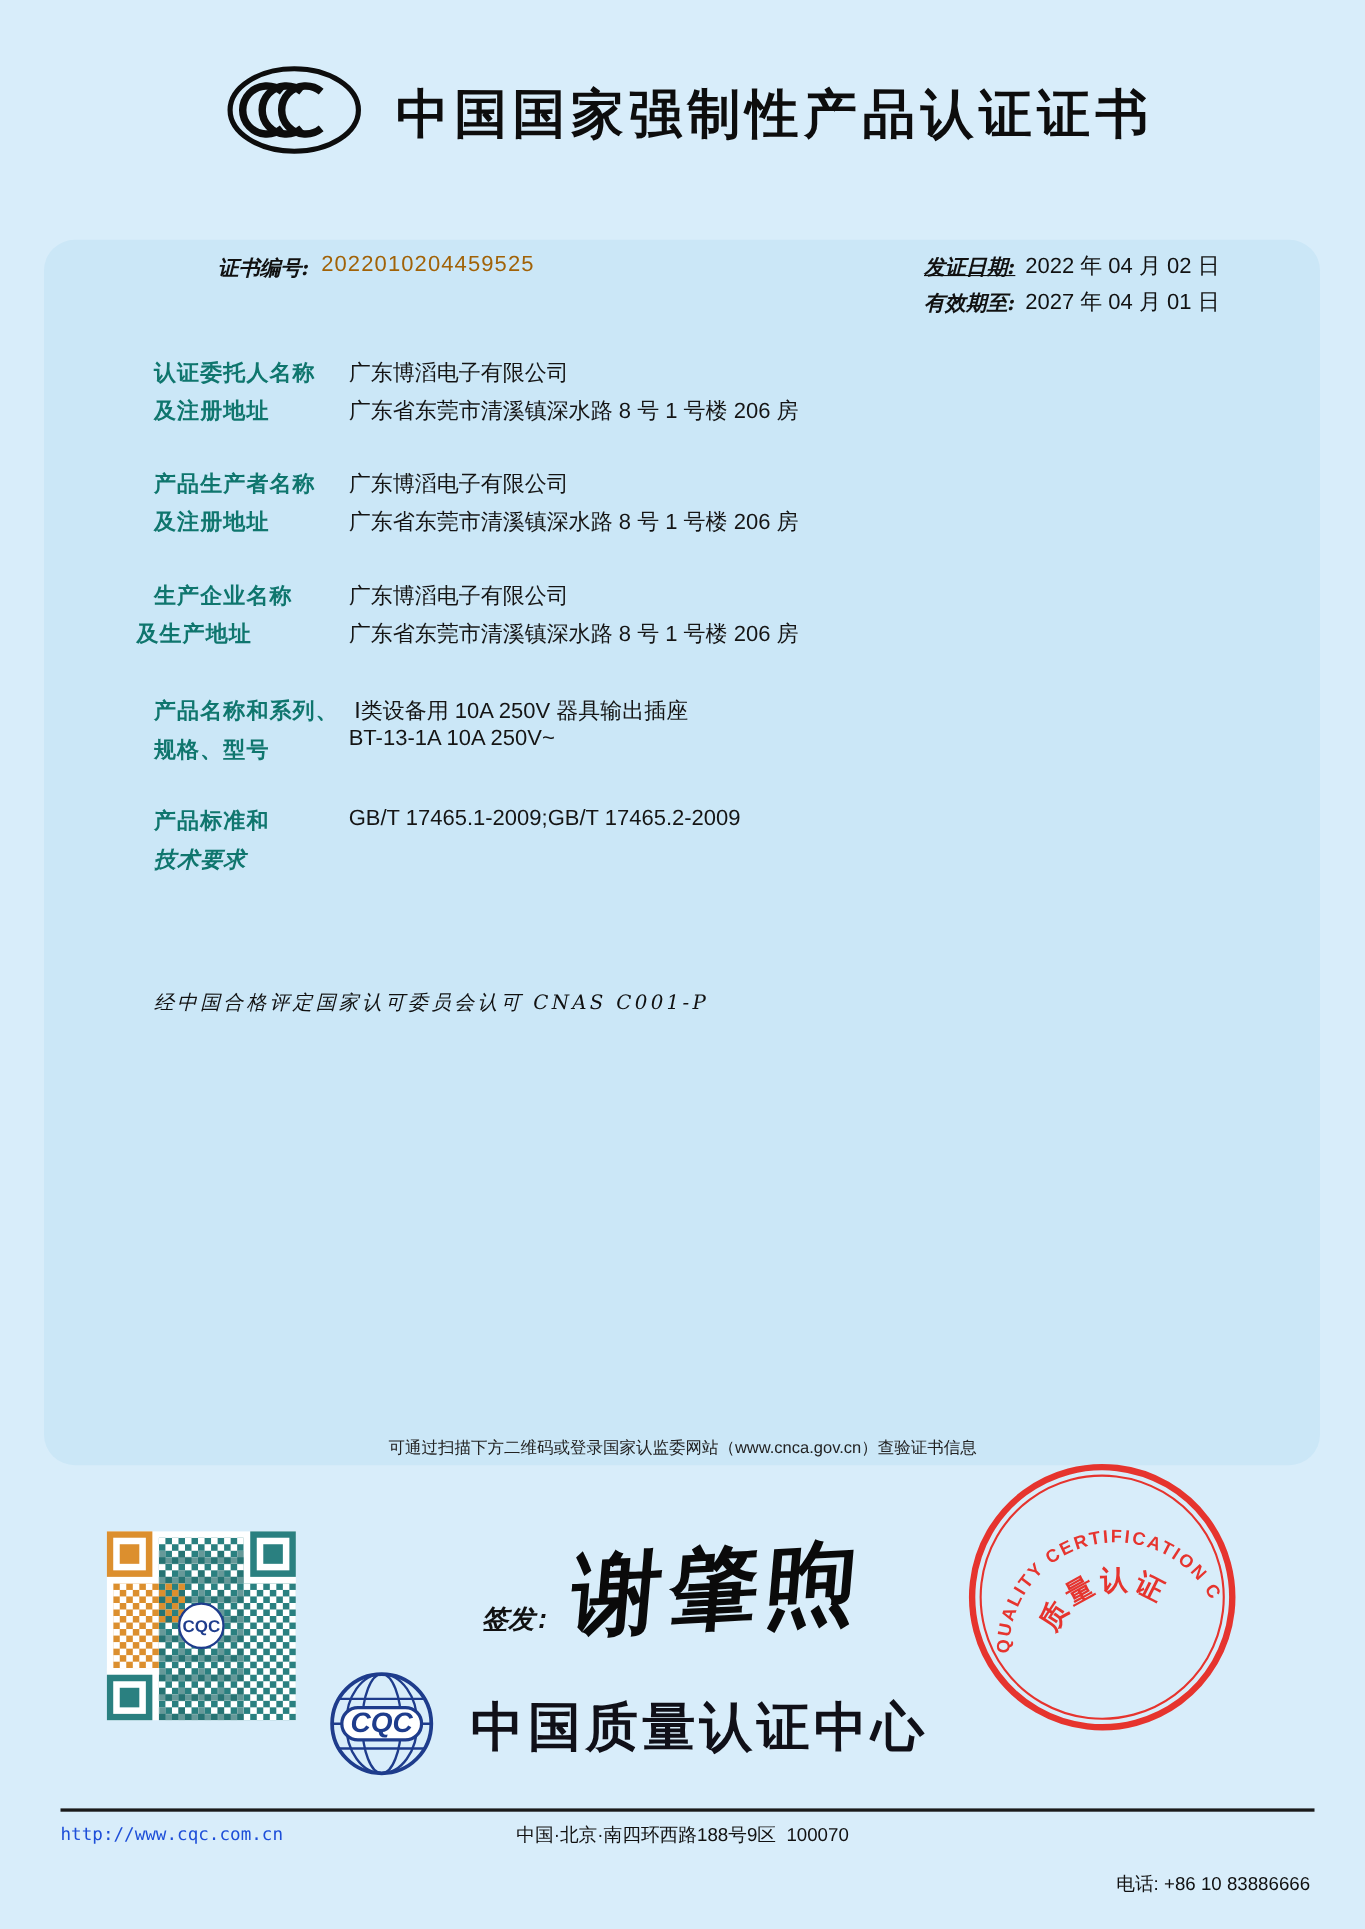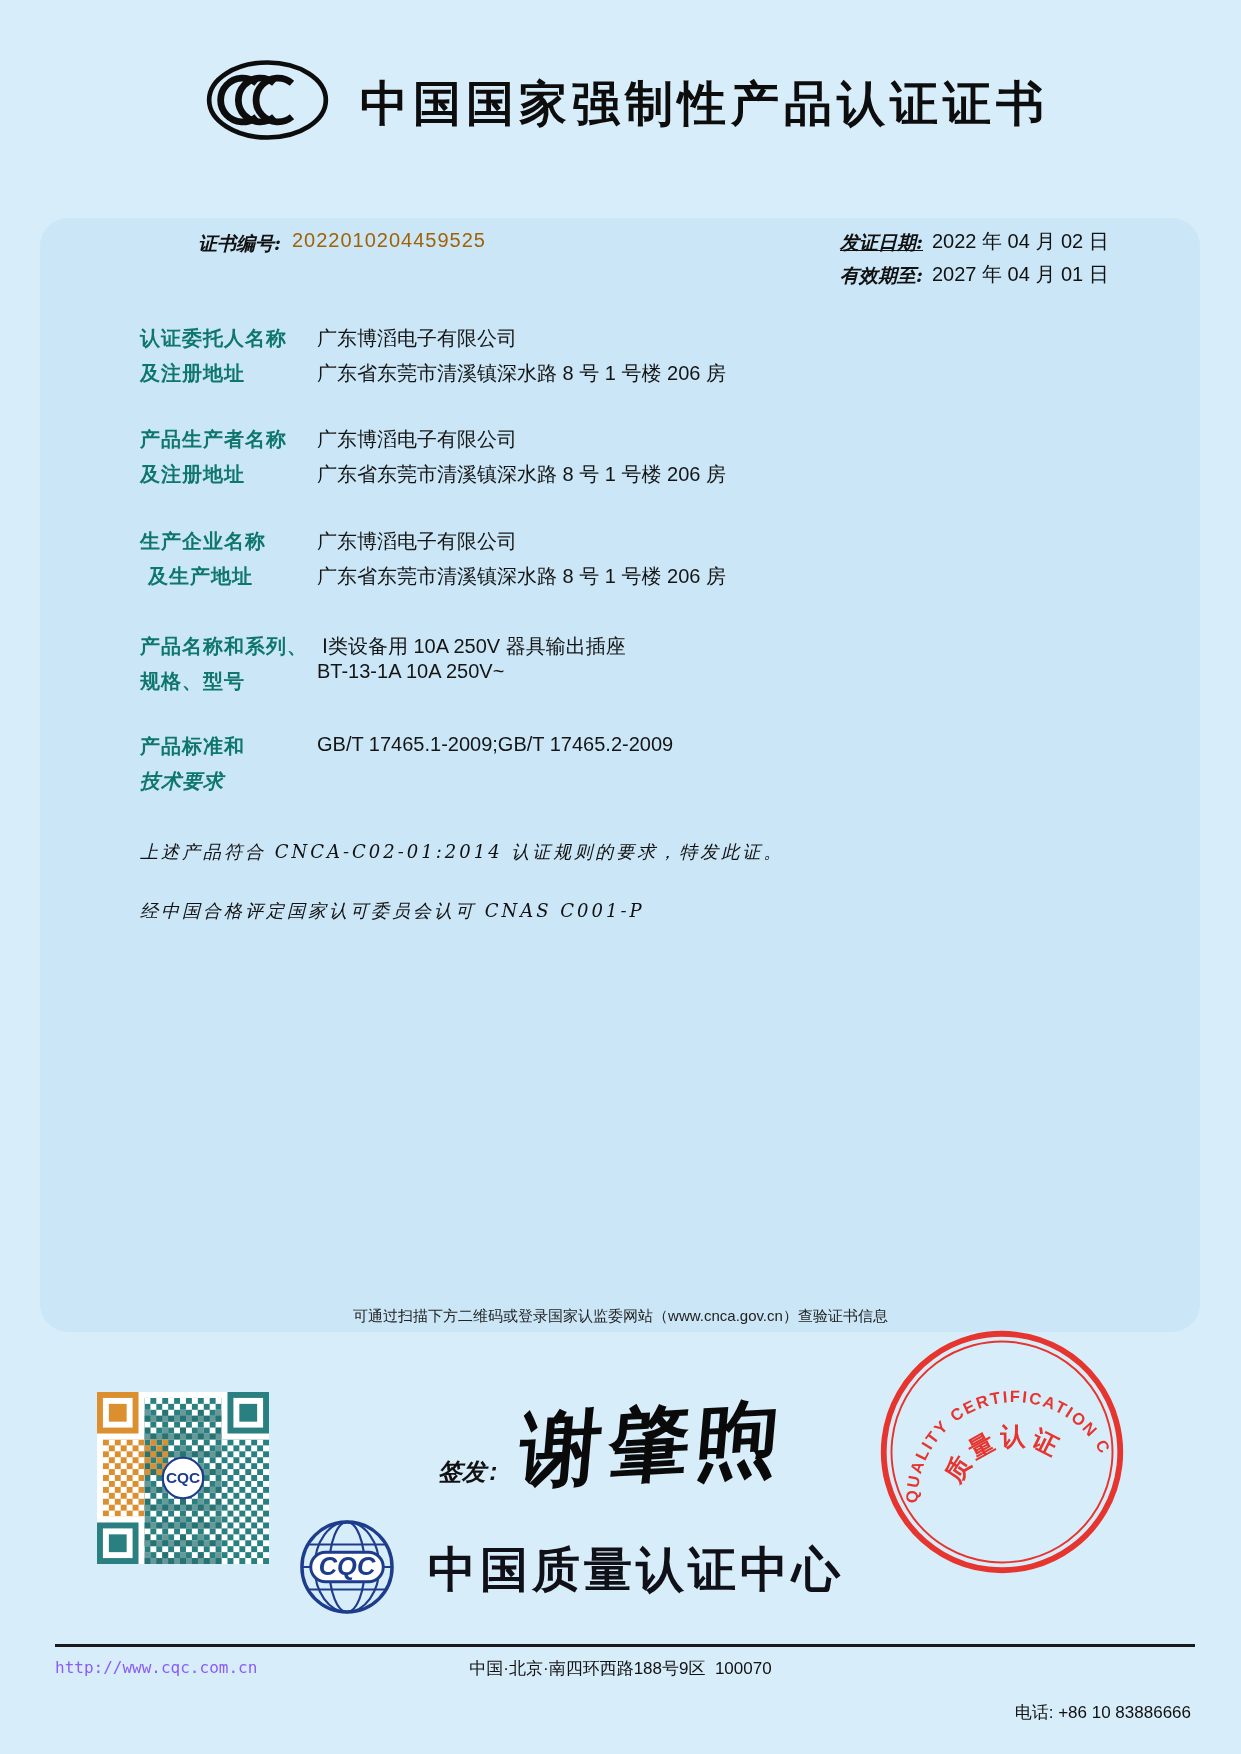--- a/index.html
+++ b/index.html
@@ -45,21 +45,21 @@
     transform:rotate(-3deg) skewX(-8deg);letter-spacing:6px;
   }
   .issuer-name{
     font-size:48px;font-weight:bold;color:#101018;letter-spacing:4px;
   }
   .sep-line{
     position:absolute;left:55px;top:1644px;width:1140px;height:3px;background:#1a1a1a;
   }
   .footer-url{
     font-family:"DejaVu Sans Mono","Liberation Mono",monospace;
-    font-size:16px;color:#8b5cf6;
+    font-size:16px;color:#1d4ed8;
   }
   .footer-addr{left:0;width:1241px;text-align:center;font-size:17px;color:#111;}
   .footer-phone{right:50px;text-align:right;font-size:17px;color:#111;margin-top:44px;}
   svg{display:block;}
 </style>
 </head>
 <body>
 
 <div class="page">
 
@@ -86,33 +86,32 @@
   <span class="abs field-label" style="left:140px;top:360px;">及注册地址</span>
   <span class="abs field-value" style="left:317px;top:360px;">广东省东莞市清溪镇深水路 8 号 1 号楼 206 房</span>
 
   <span class="abs field-label" style="left:140px;top:426px;">产品生产者名称</span>
   <span class="abs field-value" style="left:317px;top:426px;">广东博滔电子有限公司</span>
   <span class="abs field-label" style="left:140px;top:461px;">及注册地址</span>
   <span class="abs field-value" style="left:317px;top:461px;">广东省东莞市清溪镇深水路 8 号 1 号楼 206 房</span>
 
   <span class="abs field-label" style="left:140px;top:528px;">生产企业名称</span>
   <span class="abs field-value" style="left:317px;top:528px;">广东博滔电子有限公司</span>
-  <span class="abs field-label" style="left:148px;top:563px;">及生产地址</span>
+  <span class="abs field-label" style="left:124px;top:563px;">及生产地址</span>
   <span class="abs field-value" style="left:317px;top:563px;">广东省东莞市清溪镇深水路 8 号 1 号楼 206 房</span>
 
   <span class="abs field-label" style="left:140px;top:633px;">产品名称和系列、</span>
   <span class="abs field-value" style="left:322px;top:633px;">Ⅰ类设备用 10A 250V 器具输出插座</span>
   <span class="abs field-label" style="left:140px;top:668px;">规格、型号</span>
   <span class="abs field-value" style="left:317px;top:660px;">BT-13-1A 10A 250V~</span>
 
   <span class="abs field-label" style="left:140px;top:733px;">产品标准和</span>
   <span class="abs field-value" style="left:317px;top:733px;">GB/T 17465.1-2009;GB/T 17465.2-2009</span>
   <span class="abs field-label" style="left:140px;top:768px;font-style:italic;">技术要求</span>
 
-  <span class="abs statement" style="left:140px;top:840px;">上述产品符合 CNCA-C02-01:2014 认证规则的要求，特发此证。</span>
   <span class="abs statement" style="left:140px;top:899px;">经中国合格评定国家认可委员会认可 CNAS C001-P</span>
 
   <div class="abs qr-note" style="top:1307px;">可通过扫描下方二维码或登录国家认监委网站（www.cnca.gov.cn）查验证书信息</div>
 
   <div class="abs" style="left:97px;top:1356px;">
     <svg width="172" height="172" viewBox="0 0 29 29">
       <defs>
         <pattern id="qt" width="2" height="2" patternUnits="userSpaceOnUse">
           <rect x="0" y="0" width="1" height="1" fill="#2a8080"></rect>
           <rect x="1" y="1" width="1" height="1" fill="#2a8080"></rect>

